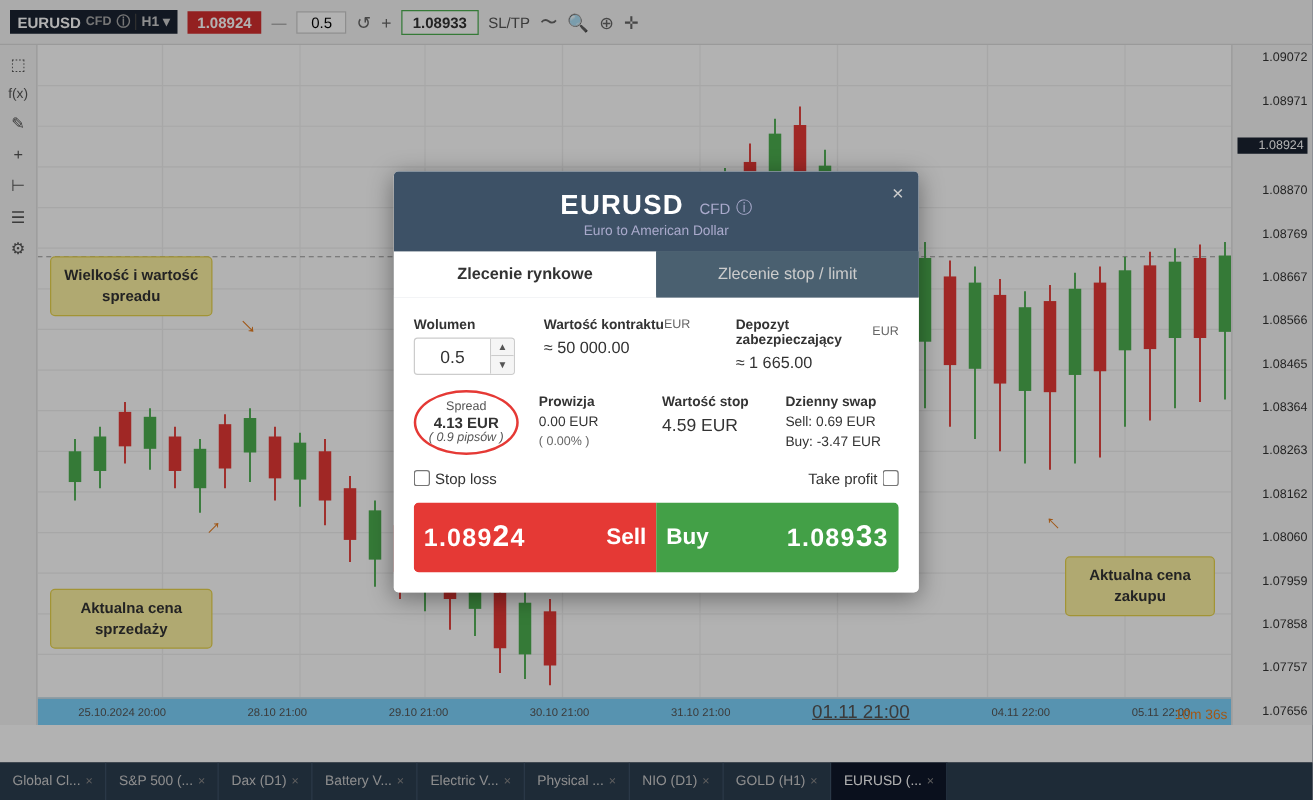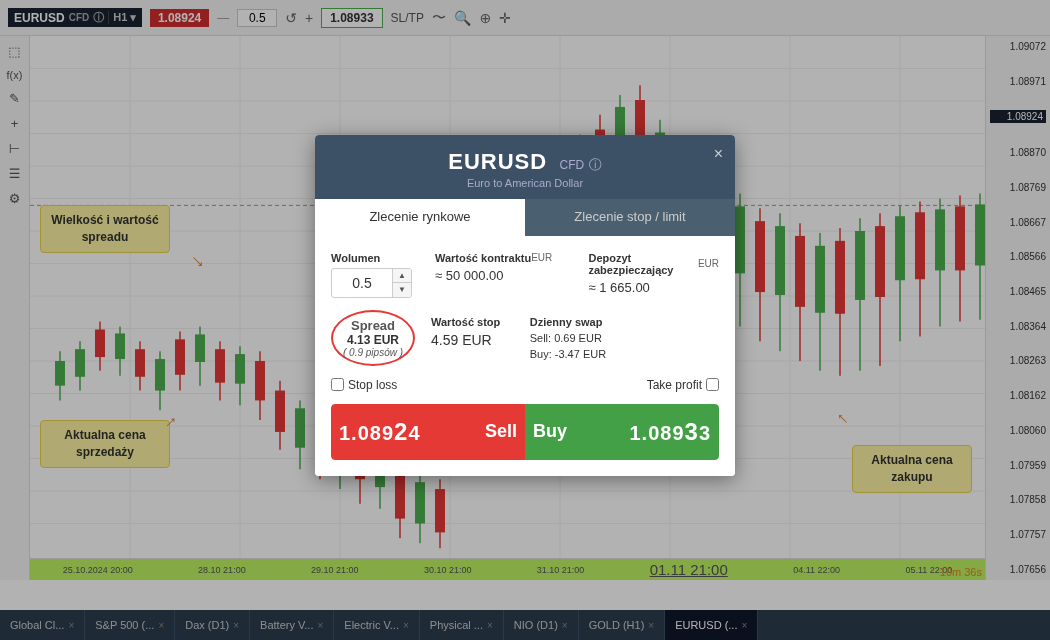--- a/index.html
+++ b/index.html
@@ -129,21 +129,21 @@
       overflow: hidden;
     }
 
     
     .time-axis {
       position: absolute;
       bottom: 30px;
       left: 30px;
       right: 65px;
       height: 22px;
-      background: #bef264;
+      background: #7dd3fc;
       border-top: 1px solid #ddd;
       display: flex;
       align-items: center;
       justify-content: space-around;
       font-size: 10px;
       color: #555;
     }
 
     
     .bottom-tabs {
@@ -287,21 +287,21 @@
       padding: 10px;
       text-align: center;
       font-size: 13px;
       cursor: pointer;
       color: #ccc;
       border-bottom: 2px solid transparent;
     }
     .modal-tab.active {
       background: #fff;
       color: #333;
-      font-weight: normal;
+      font-weight: bold;
       border-bottom: 2px solid #fff;
     }
     .modal-tab.inactive {
       background: #4a6070;
       color: #ccc;
     }
 
     
     .modal-body {
       padding: 16px;
@@ -371,21 +371,21 @@
 
     
     .spread-box {
       border: 2px solid #e53935;
       border-radius: 50%;
       padding: 6px 10px;
       display: inline-block;
       text-align: center;
       position: relative;
     }
-    .spread-label { font-size: 13px; color: #555; font-weight: bold; }
+    .spread-label { font-size: 10px; color: #555; font-weight: normal; }
     .spread-value { font-size: 12px; color: #333; font-weight: bold; }
     .spread-pips { font-size: 10px; color: #555; font-style: italic; }
 
     
     .sl-tp-row {
       display: flex;
       justify-content: space-between;
       align-items: center;
       margin-bottom: 12px;
       font-size: 12px;
@@ -679,21 +679,21 @@
     <span style="font-size:9px;">04.11 22:00</span>
     <span style="font-size:9px;">05.11 22:00</span>
   </div>
 
   <div class="timer">10m 36s</div>
 
   <div class="annotation-box" style="top:205px; left:40px;">Wielkość i wartość spreadu</div>
 
   <div style="position:absolute; top:248px; left:190px; z-index:6; color:#e67e22; font-size:20px; transform:rotate(45deg);">→</div>
 
-  <div class="annotation-box" style="top:420px; left:40px;">Aktualna cena sprzedaży</div>
+  <div class="annotation-box" style="top:471px; left:40px;">Aktualna cena sprzedaży</div>
   <div style="position:absolute; top:410px; left:160px; z-index:6; color:#e67e22; font-size:18px; transform:rotate(-45deg);">→</div>
 
   <div class="annotation-box" style="top:445px; right:78px; max-width:120px;">Aktualna cena zakupu</div>
   <div style="position:absolute; top:410px; right:200px; z-index:6; color:#e67e22; font-size:18px; transform:rotate(-135deg);">→</div>
 </div>
 
 <div class="modal-overlay">
   <div class="modal">
 
     <div class="modal-header">
@@ -745,20 +745,25 @@
 
       <div class="form-row" style="align-items:center; gap:16px;">
 
         <div class="spread-box">
           <div class="spread-label">Spread</div>
           <div class="spread-value">4.13 EUR</div>
           <div class="spread-pips">( 0.9 pipsów )</div>
         </div>
 
         <div style="display:grid; grid-template-columns:1fr 1fr 1fr; gap:8px; flex:1;">
+          <div class="form-group">
+            <div class="form-label">Prowizja</div>
+            <div class="form-value" style="font-size:11px;">0.00 EUR</div>
+            <div class="form-sublabel">( 0.00% )</div>
+          </div>
           <div class="form-group">
             <div class="form-label">Wartość stop</div>
             <div class="form-value" style="font-size:14px;">4.59 EUR</div>
           </div>
           <div class="form-group">
             <div class="form-label">Dzienny swap</div>
             <div class="form-value" style="font-size:11px;">Sell: 0.69 EUR</div>
             <div class="form-value" style="font-size:11px;">Buy: -3.47 EUR</div>
           </div>
         </div>

